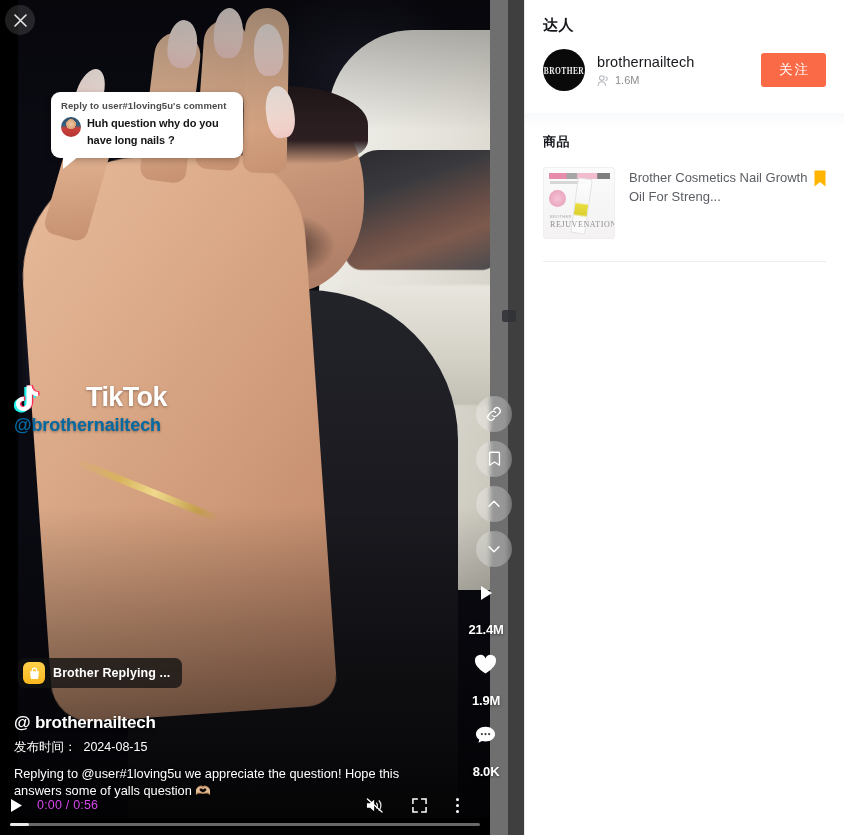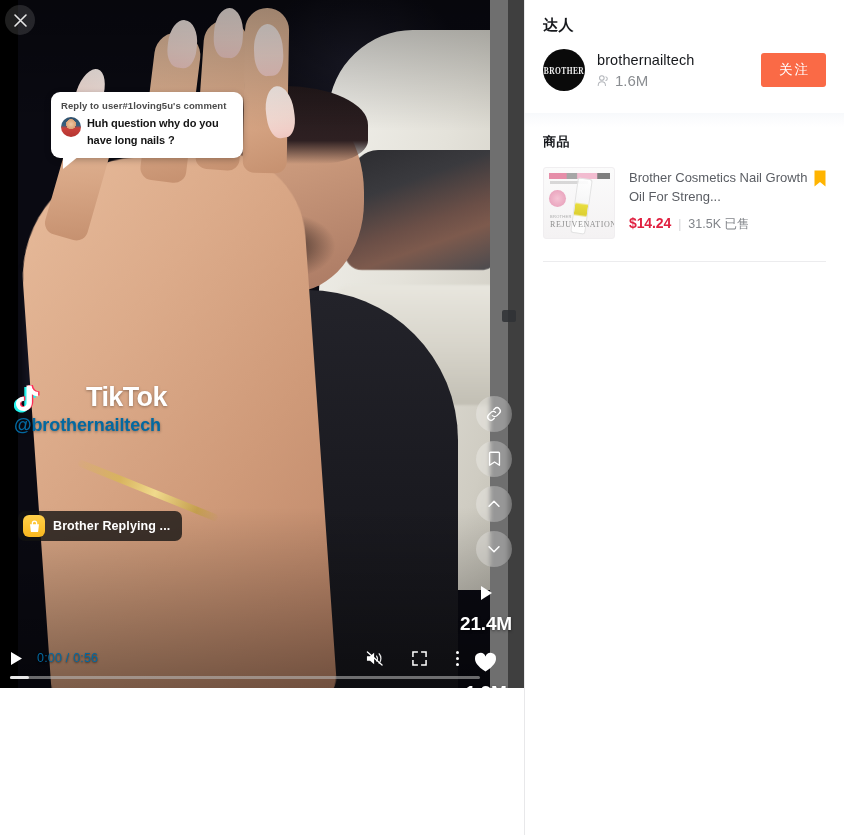--- a/index.html
+++ b/index.html
@@ -19,21 +19,21 @@
     width: 844px;
     height: 835px;
     display: flex;
     background: #ffffff;
   }
 
   
   .video-pane {
     position: relative;
     width: 524px;
-    height: 688px;
+    height: 835px;
     background: #000000;
     overflow: hidden;
     flex: 0 0 524px;
   }
   
   .video-gutter {
     position: absolute;
     right: 0; top: 0;
     width: 34px; height: 835px;
     background: #3f3f3f;
@@ -289,22 +289,22 @@
     gap: 0;
   }
   .stat {
     display: flex;
     flex-direction: column;
     align-items: center;
     margin-bottom: 14px;
   }
   .stat-ico { height: 26px; display:flex; align-items:center; justify-content:center; }
   .stat-num {
-    margin-top: 7px;
-    font-size: 19px;
+    margin-top: 16px;
+    font-size: 13px;
     font-weight: 700;
     color: #fff;
     text-shadow: 0 1px 3px rgba(0,0,0,.5);
     letter-spacing: -.2px;
   }
 
   
   .prod-pill {
     position: absolute;
     left: 18px; bottom: 147px;
@@ -375,21 +375,21 @@
   }
   .ctrl-left { display: flex; align-items: center; gap: 14px; }
   .ctrl-right {
     margin-left: auto;
     display: flex; align-items: center; gap: 28px;
     padding-right: 20px;
   }
   .ctrl-btn { cursor: pointer; display:flex; align-items:center; justify-content:center; }
   .time {
     font-size: 12.5px;
-    color: #0369a1;
+    color: #d946ef;
     font-weight: 400;
     letter-spacing: .2px;
     text-shadow: 0 1px 2px rgba(0,0,0,.6);
   }
 
   
   .progress {
     position: absolute;
     left: 10px; bottom: 9px;
     width: 470px; height: 3px;
@@ -457,21 +457,21 @@
     letter-spacing: .1px;
     white-space: nowrap;
     overflow: hidden;
     text-overflow: ellipsis;
   }
   .author-fans {
     margin-top: 4px;
     display: flex;
     align-items: center;
     gap: 5px;
-    font-size: 15px;
+    font-size: 11px;
     color: #8a8d91;
   }
   .follow-btn {
     flex: 0 0 auto;
     background: #fa6a46;
     color: #fff;
     font-size: 13.5px;
     letter-spacing: 2px;
     font-weight: 400;
     border: none;
@@ -718,20 +718,27 @@
     <div class="prod-pill">
       <span class="pill-ico">
         <svg width="13" height="13" viewBox="0 0 14 14">
           <path d="M2.2 4.6 h9.6 l-0.8 7.4 a1 1 0 0 1 -1 0.9 H4 a1 1 0 0 1 -1 -0.9 z" fill="#fff"></path>
           <path d="M4.7 5 V3.6 a2.3 2.3 0 0 1 4.6 0 V5" stroke="#fff" stroke-width="1.3" fill="none" stroke-linecap="round"></path>
         </svg>
       </span>
       <span class="pill-txt">Brother Replying ...</span>
     </div>
 
+    <div class="meta">
+      <div class="meta-handle">@ brothernailtech</div>
+      <div class="meta-date">
+        <span>发布时间：</span>&nbsp;&nbsp;<span>2024-08-15</span>
+      </div>
+      <div class="meta-desc">Replying to @user#1loving5u we appreciate the question! Hope this answers some of yalls question 🫶🏼</div>
+    </div>
 
     <div class="controls">
       <div class="ctrl-left">
         <span class="ctrl-btn">
           <svg width="13" height="15" viewBox="0 0 13 15">
               <path d="M1 1 L12 7.5 L1 14 Z" fill="#fff"></path>
             </svg>
         </span>
         <span class="time">0:00 / 0:56</span>
       </div>
@@ -802,24 +809,19 @@
         </div>
         <div class="goods-info">
           <div class="goods-name-row">
             <div class="goods-name">Brother Cosmetics Nail Growth Oil For Streng...</div>
             <span class="flag-icon">
               <svg width="12" height="17" viewBox="0 0 12 17">
                 <path d="M0.5 0.5 h11 v16 l-5.5 -4.6 l-5.5 4.6 z" fill="#ffb400"></path>
               </svg>
             </span>
           </div>
-          <div class="goods-price-row">
-            <span class="goods-price" style="color: rgb(224, 32, 64);">$14.24</span>
-            <span class="goods-sep">|</span>
-            <span class="goods-sold">31.5K 已售</span>
-          </div>
         </div>
       </div>
 
       <div class="goods-divider"></div>
     </div>
   </div>
 </div>
 
 </body></html>

